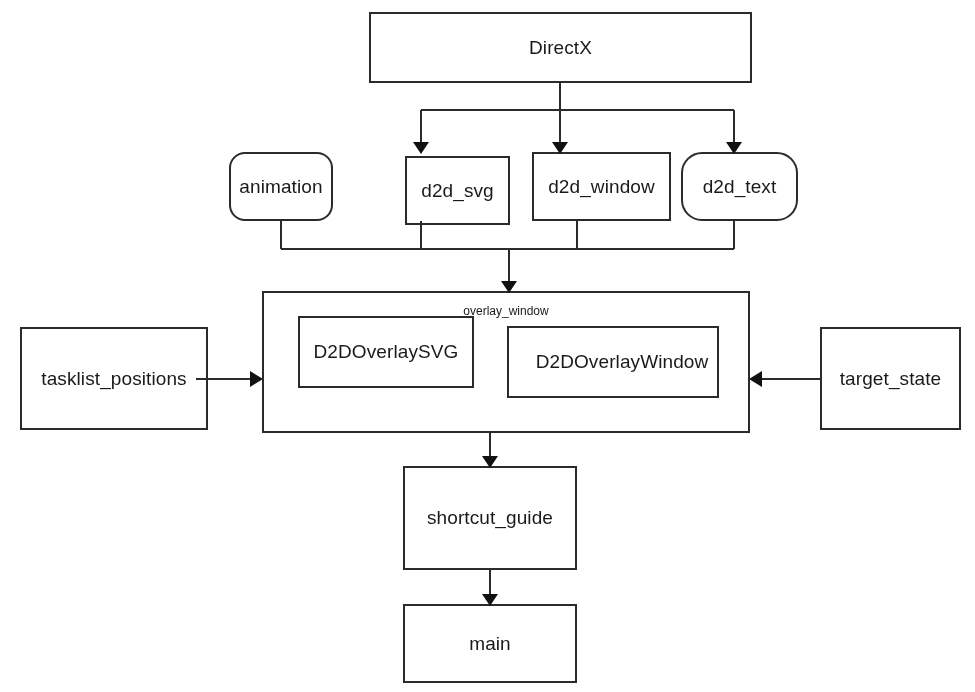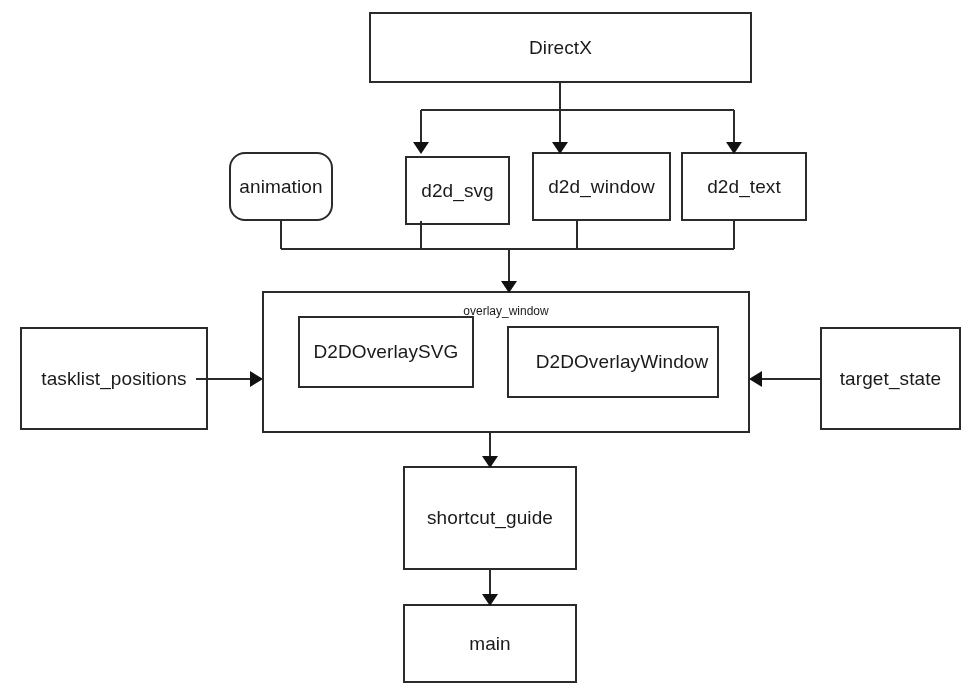--- a/index.html
+++ b/index.html
@@ -116,21 +116,21 @@
   </svg>
 
   <div class="node" style="left:369px; top:12px; width:383px; height:71px;">DirectX</div>
 
   <div class="node" style="left:229px; top:152px; width:104px; height:69px;border-radius:16px;">animation</div>
 
   <div class="node" style="left:368px; top:156px; width:105px; height:69px;margin-left:37px;">d2d_svg</div>
 
   <div class="node" style="left:532px; top:152px; width:139px; height:69px;">d2d_window</div>
 
-  <div class="node" style="left:681px; top:152px; width:126px; height:69px;">d2d_text</div>
+  <div class="node" style="left:681px; top:152px; width:117px; height:69px;border-radius:21px;">d2d_text</div>
 
   <div class="cluster" style="left:262px; top:291px; width:488px; height:142px;">
     <div class="cluster-label">overlay_window</div>
   </div>
 
   <div class="node" style="left:298px; top:316px; width:176px; height:72px;">D2DOverlaySVG</div>
 
   <div class="node" style="left:507px; top:326px; width:212px; height:72px;padding-left:18px;">D2DOverlayWindow</div>
 
   <div class="node" style="left:20px; top:327px; width:188px; height:103px;">tasklist_positions</div>

